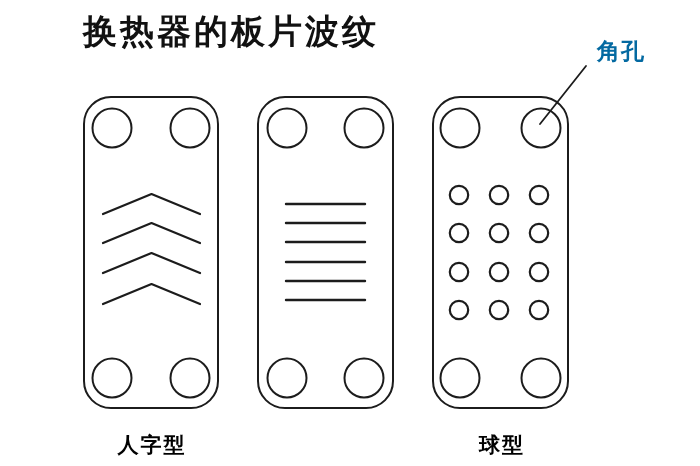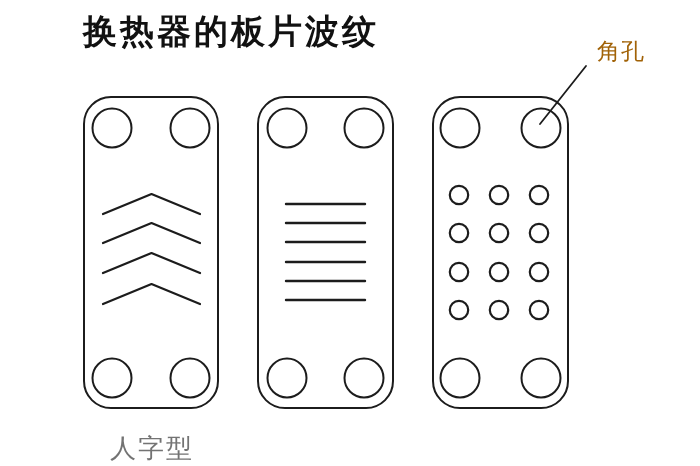--- a/index.html
+++ b/index.html
@@ -20,36 +20,36 @@
     font-size: 34px;
     font-weight: 700;
     color: #111111;
     letter-spacing: 3px;
     white-space: nowrap;
   }
   .annotation-label {
     position: absolute;
     left: 597px; top: 36px;
     font-size: 23px;
-    font-weight: 400;
-    color: #a16207;
+    font-weight: 700;
+    color: #0369a1;
     letter-spacing: 1px;
     white-space: nowrap;
   }
   .diagram-svg {
     position: absolute;
     left: 0; top: 0;
   }
   .plate-label {
     position: absolute;
     top: 431px;
     transform: translateX(-50%);
-    font-size: 26px;
-    font-weight: 400;
-    color: #737373;
+    font-size: 21px;
+    font-weight: 700;
+    color: #000000;
     letter-spacing: 2px;
     white-space: nowrap;
   }
 </style>
 </head>
 <body>
 
 <div class="canvas">
 
   <div class="title">换热器的板片波纹</div>
@@ -93,14 +93,15 @@
       <circle cx="539" cy="272" r="9.2" fill="none" stroke="#1c1c1c" stroke-width="2.2"></circle>
       <circle cx="459" cy="310" r="9.2" fill="none" stroke="#1c1c1c" stroke-width="2.2"></circle>
       <circle cx="499" cy="310" r="9.2" fill="none" stroke="#1c1c1c" stroke-width="2.2"></circle>
       <circle cx="539" cy="310" r="9.2" fill="none" stroke="#1c1c1c" stroke-width="2.2"></circle>
       <line x1="586" y1="66" x2="540" y2="124" stroke="#1c1c1c" stroke-width="1.8" stroke-linecap="round"></line>
     </svg>
 
   <div class="plate-label" style="left: 152px;">人字型</div>
 
 
+  <div class="plate-label" style="left: 502px;">球型</div>
 
 </div>
 
 </body></html>

